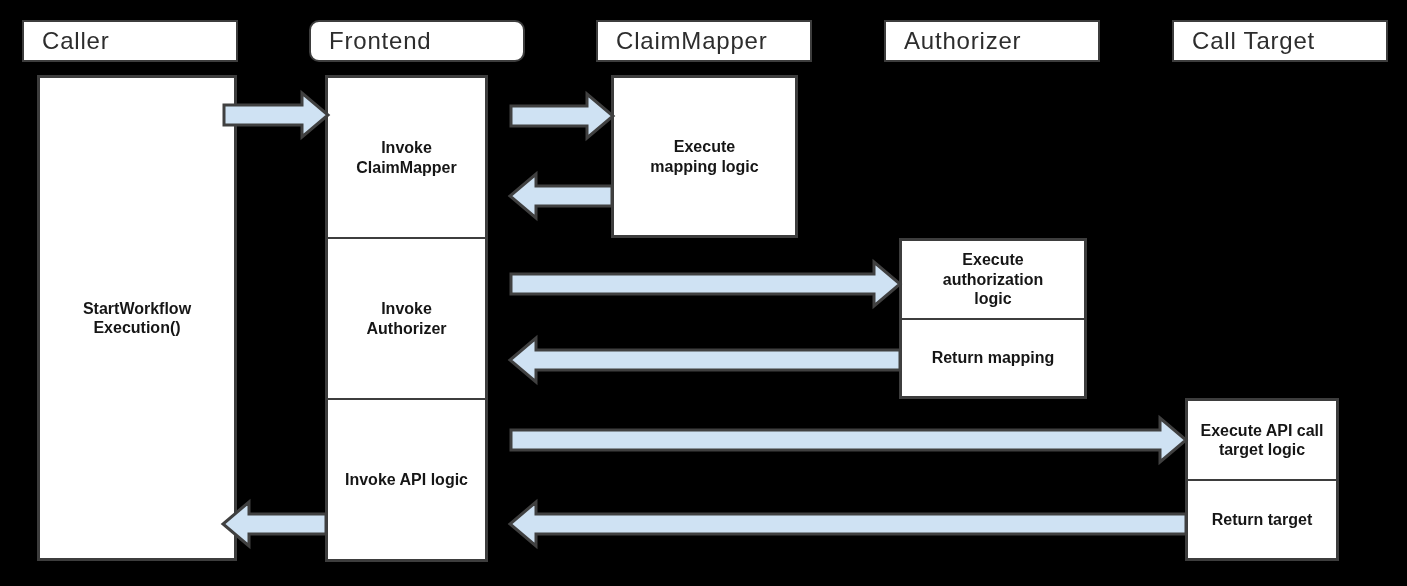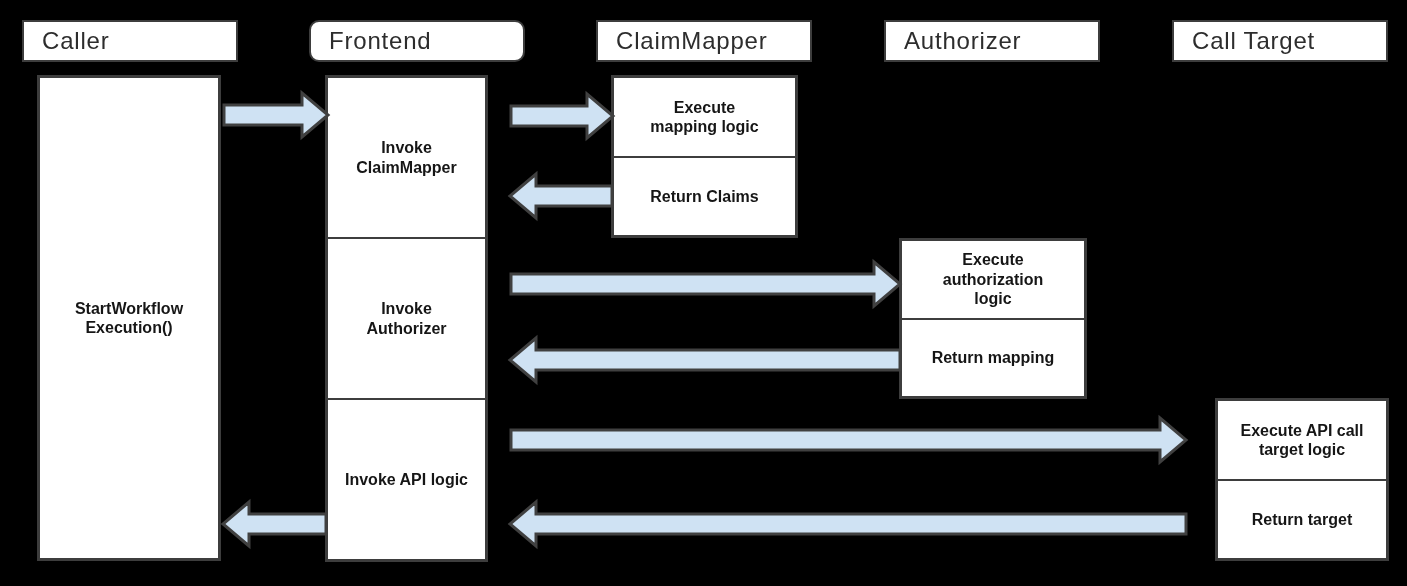--- a/index.html
+++ b/index.html
@@ -86,21 +86,21 @@
   <div class="lifeline-header" style="left:596px;">
     <span>ClaimMapper</span>
   </div>
   <div class="lifeline-header" style="left:884px;">
     <span>Authorizer</span>
   </div>
   <div class="lifeline-header" style="left:1172px;">
     <span>Call Target</span>
   </div>
 
-  <div class="activation" style="left:37px; top:75px; width:184px; height:486px;">
+  <div class="activation" style="left:37px; top:75px; width:200px; height:486px;">
     <div class="cell">
       <div class="label">StartWorkflow
 Execution()</div>
     </div>
   </div>
 
   <div class="activation" style="left:325px; top:75px; width:163px; height:487px;">
     <div class="cell">
       <div class="label">Invoke
 ClaimMapper</div>
@@ -112,37 +112,34 @@
     <div class="cell">
       <div class="label">Invoke API logic</div>
     </div>
   </div>
 
   <div class="activation" style="left:611px; top:75px; width:187px; height:163px;">
     <div class="cell">
       <div class="label">Execute
 mapping logic</div>
     </div>
-    <div class="cell">
-      <div class="label">Return Claims</div>
-    </div>
   </div>
 
   <div class="activation" style="left:899px; top:238px; width:188px; height:161px;">
     <div class="cell">
       <div class="label">Execute
 authorization
 logic</div>
     </div>
     <div class="cell">
       <div class="label">Return mapping</div>
     </div>
   </div>
 
-  <div class="activation" style="left:1185px; top:398px; width:174px; height:163px;margin-left:30px;">
+  <div class="activation" style="left:1185px; top:398px; width:154px; height:163px;">
     <div class="cell">
       <div class="label">Execute API call
 target logic</div>
     </div>
     <div class="cell">
       <div class="label">Return target</div>
     </div>
   </div>
 
   <svg class="arrows-layer" width="1407" height="586" viewBox="0 0 1407 586">

